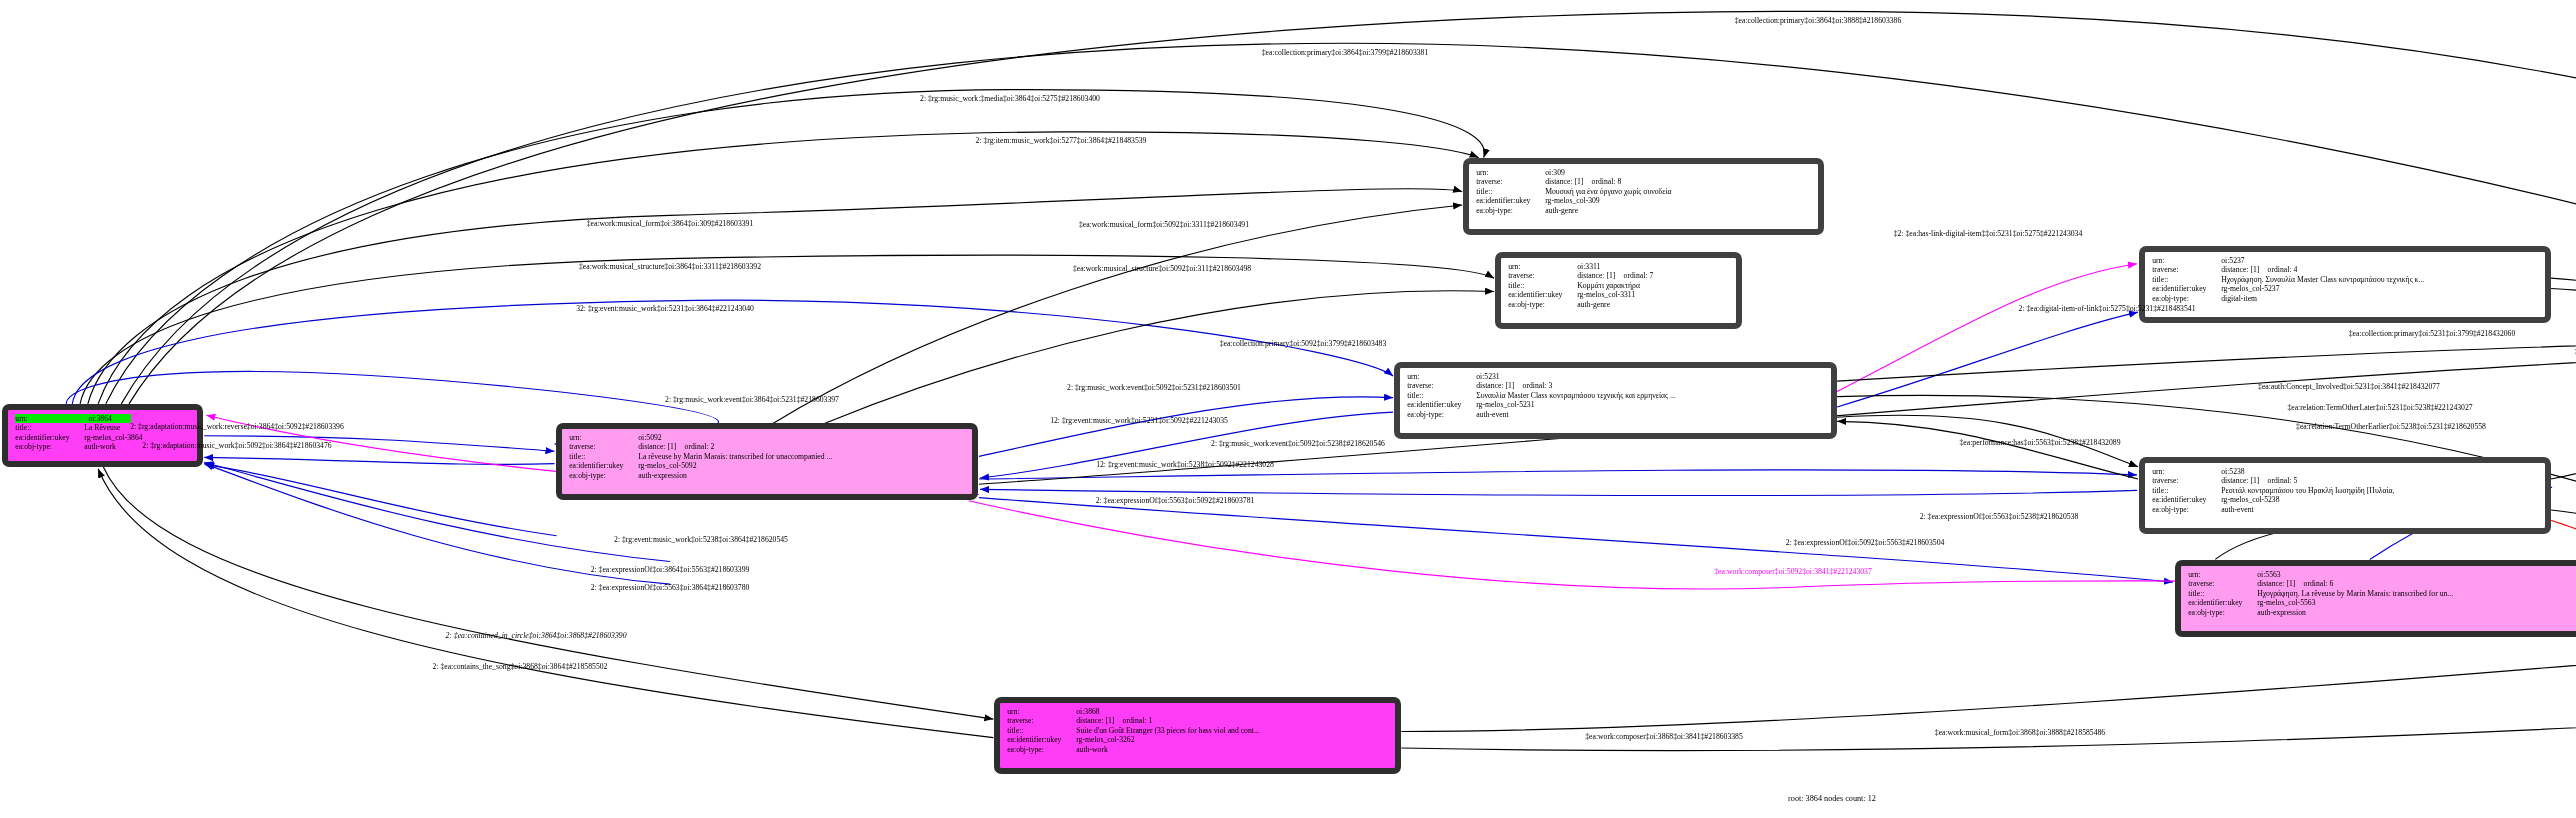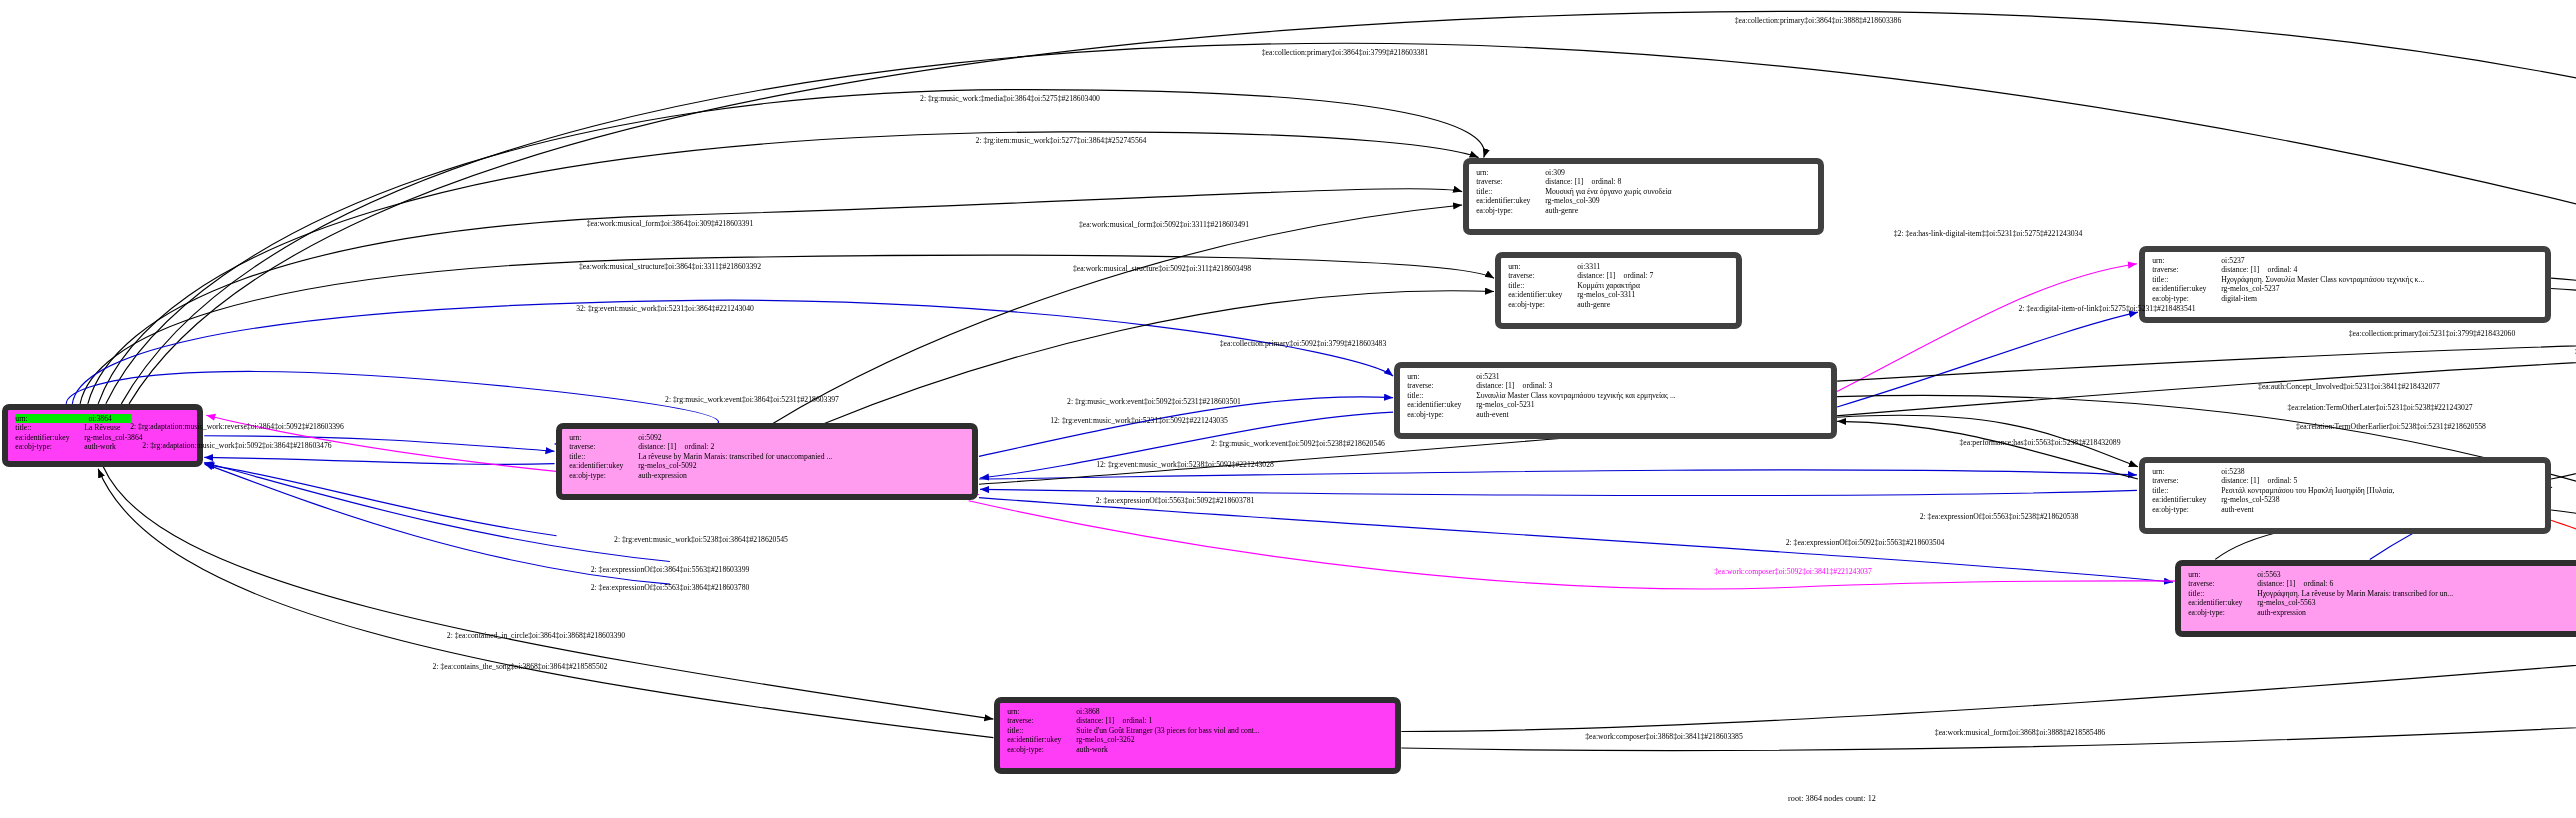--- a/index.html
+++ b/index.html
@@ -309,47 +309,47 @@
           <div class="v">auth-work</div>
         </div>
       </div>
     </div>
 
   <div class="footer" style="left:1832px;top:798px;">root: 3864 nodes count: 12</div>
 
 <div class="elabel" style="left: 1818px; top: 19.6px; color: rgb(0, 0, 0);">‡ea:collection:primary‡oi:3864‡oi:3888‡#218603386</div>
     <div class="elabel" style="left: 1345px; top: 52px; color: rgb(0, 0, 0);">‡ea:collection:primary‡oi:3864‡oi:3799‡#218603381</div>
     <div class="elabel" style="left: 1010px; top: 98px; color: rgb(0, 0, 0);">2: ‡rg:music_work:‡media‡oi:3864‡oi:5275‡#218603400</div>
-    <div class="elabel" style="left: 1061px; top: 140px; color: rgb(0, 0, 0);">2: ‡rg:item:music_work‡oi:5277‡oi:3864‡#252745564</div>
+    <div class="elabel" style="left: 1061px; top: 140px; color: rgb(0, 0, 0);">2: ‡rg:item:music_work‡oi:5277‡oi:3864‡#218483539</div>
     <div class="elabel" style="left: 670px; top: 223px; color: rgb(0, 0, 0);">‡ea:work:musical_form‡oi:3864‡oi:309‡#218603391</div>
     <div class="elabel" style="left: 1164px; top: 224px; color: rgb(0, 0, 0);">‡ea:work:musical_form‡oi:5092‡oi:3311‡#218603491</div>
     <div class="elabel" style="left: 1988px; top: 233px; color: rgb(0, 0, 0);">‡2: ‡ea:has-link-digital-item‡‡oi:5231‡oi:5275‡#221243034</div>
     <div class="elabel" style="left: 670px; top: 266px; color: rgb(0, 0, 0);">‡ea:work:musical_structure‡oi:3864‡oi:3311‡#218603392</div>
     <div class="elabel" style="left: 1162px; top: 268px; color: rgb(0, 0, 0);">‡ea:work:musical_structure‡oi:5092‡oi:311‡#218603498</div>
     <div class="elabel" style="left: 665px; top: 308px; color: rgb(0, 0, 0);">32: ‡rg:event:music_work‡oi:5231‡oi:3864‡#221243040</div>
     <div class="elabel" style="left: 2107px; top: 308px; color: rgb(0, 0, 0);">2: ‡ea:digital-item-of-link‡oi:5275‡oi:5231‡#218483541</div>
     <div class="elabel" style="left: 1303px; top: 343px; color: rgb(0, 0, 0);">‡ea:collection:primary‡oi:5092‡oi:3799‡#218603483</div>
     <div class="elabel" style="left: 2432px; top: 333px; color: rgb(0, 0, 0);">‡ea:collection:primary‡oi:5231‡oi:3799‡#218432060</div>
     <div class="elabel" style="left: 2658px; top: 351px; color: rgb(0, 0, 0);">‡ea:collection:primary‡oi:5238‡oi:3841‡#218432071</div>
     <div class="elabel" style="left: 752px; top: 399px; color: rgb(0, 0, 0);">2: ‡rg:music_work:event‡oi:3864‡oi:5231‡#218603397</div>
     <div class="elabel" style="left: 237px; top: 426px; color: rgb(0, 0, 0);">2: ‡rg:adaptation:music_work:reverse‡oi:3864‡oi:5092‡#218603396</div>
     <div class="elabel" style="left: 237px; top: 445px; color: rgb(0, 0, 0);">2: ‡rg:adaptation:music_work‡oi:5092‡oi:3864‡#218603476</div>
-    <div class="elabel" style="left: 1154px; top: 401px; color: rgb(0, 0, 0);">2: ‡rg:music_work:event‡oi:5092‡oi:5231‡#218603501</div>
+    <div class="elabel" style="left: 1154px; top: 387px; color: rgb(0, 0, 0);">2: ‡rg:music_work:event‡oi:5092‡oi:5231‡#218603501</div>
     <div class="elabel" style="left: 2349px; top: 386px; color: rgb(0, 0, 0);">‡ea:auth:Concept_Involved‡oi:5231‡oi:3841‡#218432077</div>
     <div class="elabel" style="left: 1139px; top: 420px; color: rgb(0, 0, 0);">12: ‡rg:event:music_work‡oi:5231‡oi:5092‡#221243035</div>
     <div class="elabel" style="left: 2380px; top: 407px; color: rgb(0, 0, 0);">‡ea:relation:TermOtherLater‡oi:5231‡oi:5238‡#221243027</div>
     <div class="elabel" style="left: 2391px; top: 426px; color: rgb(0, 0, 0);">‡ea:relation:TermOtherEarlier‡oi:5238‡oi:5231‡#218620558</div>
     <div class="elabel" style="left: 1298px; top: 443px; color: rgb(0, 0, 0);">2: ‡rg:music_work:event‡oi:5092‡oi:5238‡#218620546</div>
     <div class="elabel" style="left: 2040px; top: 442px; color: rgb(0, 0, 0);">‡ea:performance:has‡oi:5563‡oi:5238‡#218432089</div>
     <div class="elabel" style="left: 1185px; top: 464px; color: rgb(0, 0, 0);">12: ‡rg:event:music_work‡oi:5238‡oi:5092‡#221243028</div>
     <div class="elabel" style="left: 1175px; top: 500px; color: rgb(0, 0, 0);">2: ‡ea:expressionOf‡oi:5563‡oi:5092‡#218603781</div>
     <div class="elabel" style="left: 1999px; top: 516px; color: rgb(0, 0, 0);">2: ‡ea:expressionOf‡oi:5563‡oi:5238‡#218620538</div>
     <div class="elabel" style="left: 701px; top: 539px; color: rgb(0, 0, 0);">2: ‡rg:event:music_work‡oi:5238‡oi:3864‡#218620545</div>
     <div class="elabel" style="left: 670px; top: 569px; color: rgb(0, 0, 0);">2: ‡ea:expressionOf‡oi:3864‡oi:5563‡#218603399</div>
     <div class="elabel" style="left: 670px; top: 587px; color: rgb(0, 0, 0);">2: ‡ea:expressionOf‡oi:5563‡oi:3864‡#218603780</div>
     <div class="elabel" style="left: 1865px; top: 542px; color: rgb(0, 0, 0);">2: ‡ea:expressionOf‡oi:5092‡oi:5563‡#218603504</div>
     <div class="elabel" style="left: 1793px; top: 571px; color: rgb(255, 0, 255);">‡ea:work:composer‡oi:5092‡oi:3841‡#221243037</div>
-    <div class="elabel" style="left: 536px; top: 635px; color: rgb(0, 0, 0);">2: ‡ea:contained_in_circle‡oi:3864‡oi:3868‡#218603390</div>
+    <div class="elabel" style="left: 536px; top: 635px; color: rgb(0, 0, 0); font-style: italic;">2: ‡ea:contained_in_circle‡oi:3864‡oi:3868‡#218603390</div>
     <div class="elabel" style="left: 520px; top: 666px; color: rgb(0, 0, 0);">2: ‡ea:contains_the_song‡oi:3868‡oi:3864‡#218585502</div>
     <div class="elabel" style="left: 1664px; top: 736px; color: rgb(0, 0, 0);">‡ea:work:composer‡oi:3868‡oi:3841‡#218603385</div>
     <div class="elabel" style="left: 2020px; top: 732px; color: rgb(0, 0, 0); text-align: center;">‡ea:work:musical_form‡oi:3868‡oi:3888‡#218585486</div>
   </div>
 
 
 </body></html>

